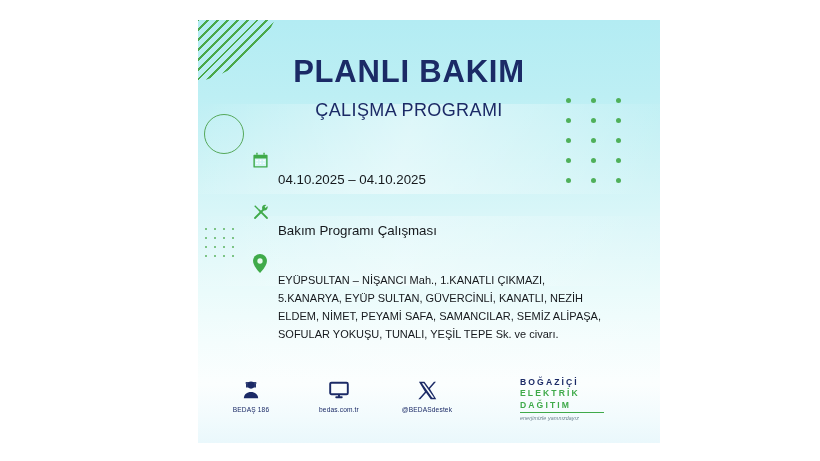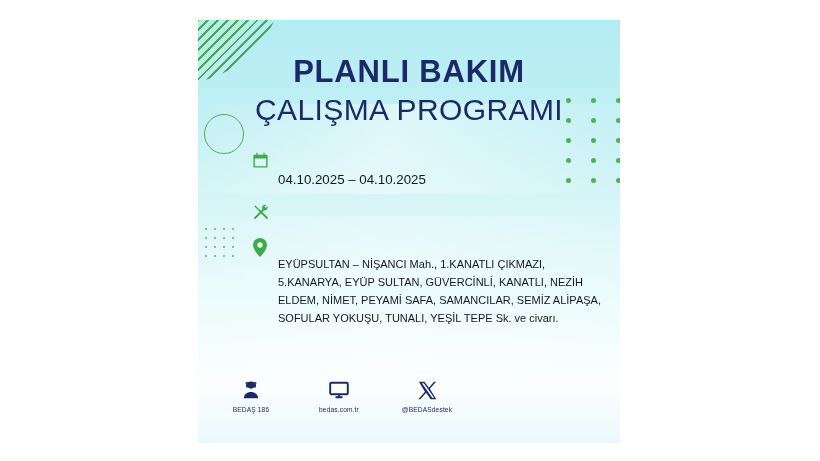--- a/index.html
+++ b/index.html
@@ -33,20 +33,21 @@
       linear-gradient(180deg,
         #b3ecf3 0%,
         #bdeff4 18%,
         #cdf3f6 34%,
         #ddf7f9 50%,
         #eafbfb 64%,
         #f4fdfd 76%,
         #fbfefe 86%,
         #f2fbfd 94%,
         #eaf8fc 100%);
+    padding-left: 40px;
   }
 
   
   .sheen {
     position: absolute;
     left: 0;
     width: 100%;
     height: 90px;
     background: linear-gradient(105deg, rgba(255,255,255,0) 0%, rgba(255,255,255,.45) 45%, rgba(255,255,255,0) 100%);
     pointer-events: none;
@@ -108,26 +109,26 @@
   }
   #title-main {
     font-size: 31px;
     font-weight: 700;
     letter-spacing: 0.8px;
     color: #1b2a66;
     line-height: 1.05;
     margin: 0;
   }
   #title-sub {
-    font-size: 30px;
+    font-size: 18px;
     font-weight: 400;
     letter-spacing: 0.4px;
     color: #1b2a66;
     line-height: 1.15;
-    margin: 4px 0 0 0;
+    margin: 11px 0 0 0;
   }
 
   
   #info {
     position: absolute;
     left: 54px;
     top: 132px;
     width: 350px;
   }
   .row {
@@ -291,20 +292,21 @@
         <span class="ico">
           <svg width="18" height="18" viewBox="0 0 24 24">
             <g stroke="#3faa4a" stroke-width="2.4" stroke-linecap="round">
               <path d="M4 20 L15 9"></path>
               <path d="M20 20 L9.5 9.5"></path>
             </g>
             <path d="M13.6 7.9a4.2 4.2 0 0 1 5.6-5.3l-2.5 2.5 1.4 1.4 2.5-2.5a4.2 4.2 0 0 1-5.3 5.6z" fill="#3faa4a"></path>
             <path d="M9.6 8.4 4.2 3.1 3 4.3l5.3 5.4z" fill="#3faa4a"></path>
           </svg>
         </span>
+        <span class="txt">Bakım Programı Çalışması</span>
       </div>
 
       <div class="row" id="row-address">
         <span class="ico">
           <svg width="16" height="19" viewBox="0 0 24 30" fill="#3faa4a">
             <path d="M12 0C5.9 0 1 4.9 1 11c0 8 11 19 11 19s11-11 11-19c0-6.1-4.9-11-11-11z"></path>
             <circle cx="12" cy="11" r="4.2" fill="#eafaf0"></circle>
           </svg>
         </span>
         <span class="txt">EYÜPSULTAN – NİŞANCI Mah., 1.KANATLI ÇIKMAZI, 5.KANARYA, EYÜP SULTAN, GÜVERCİNLİ, KANATLI, NEZİH ELDEM, NİMET, PEYAMİ SAFA, SAMANCILAR, SEMİZ ALİPAŞA, SOFULAR YOKUŞU, TUNALI, YEŞİL TEPE Sk. ve civarı.</span>
@@ -343,17 +345,24 @@
           <div class="sico">
             <svg width="21" height="21" viewBox="0 0 24 24" fill="#1b2a66">
               <path d="M2.2 2h6.3l5 6.8L19.4 2h2.3l-7 8 7.3 12h-6.3l-5.3-7.3L3.8 22H1.5l7.6-8.6L2.2 2zm3.4 1.6 11.8 16.8h2.2L7.8 3.6H5.6z"></path>
             </svg>
           </div>
           <div class="slabel">@BEDASdestek</div>
         </div>
 
       </div>
 
+      <div id="logo">
+        <div class="lrow" id="logo-l1">BOĞAZİÇİ</div>
+        <div class="lrow" id="logo-l2">ELEKTRİK</div>
+        <div class="lrow" id="logo-l3">DAĞITIM</div>
+        <div id="logo-rule"></div>
+        <div id="logo-tag">enerjimizle yanınızdayız</div>
+      </div>
 
     </div>
 
   </div>
 </div>
 
 </body></html>

